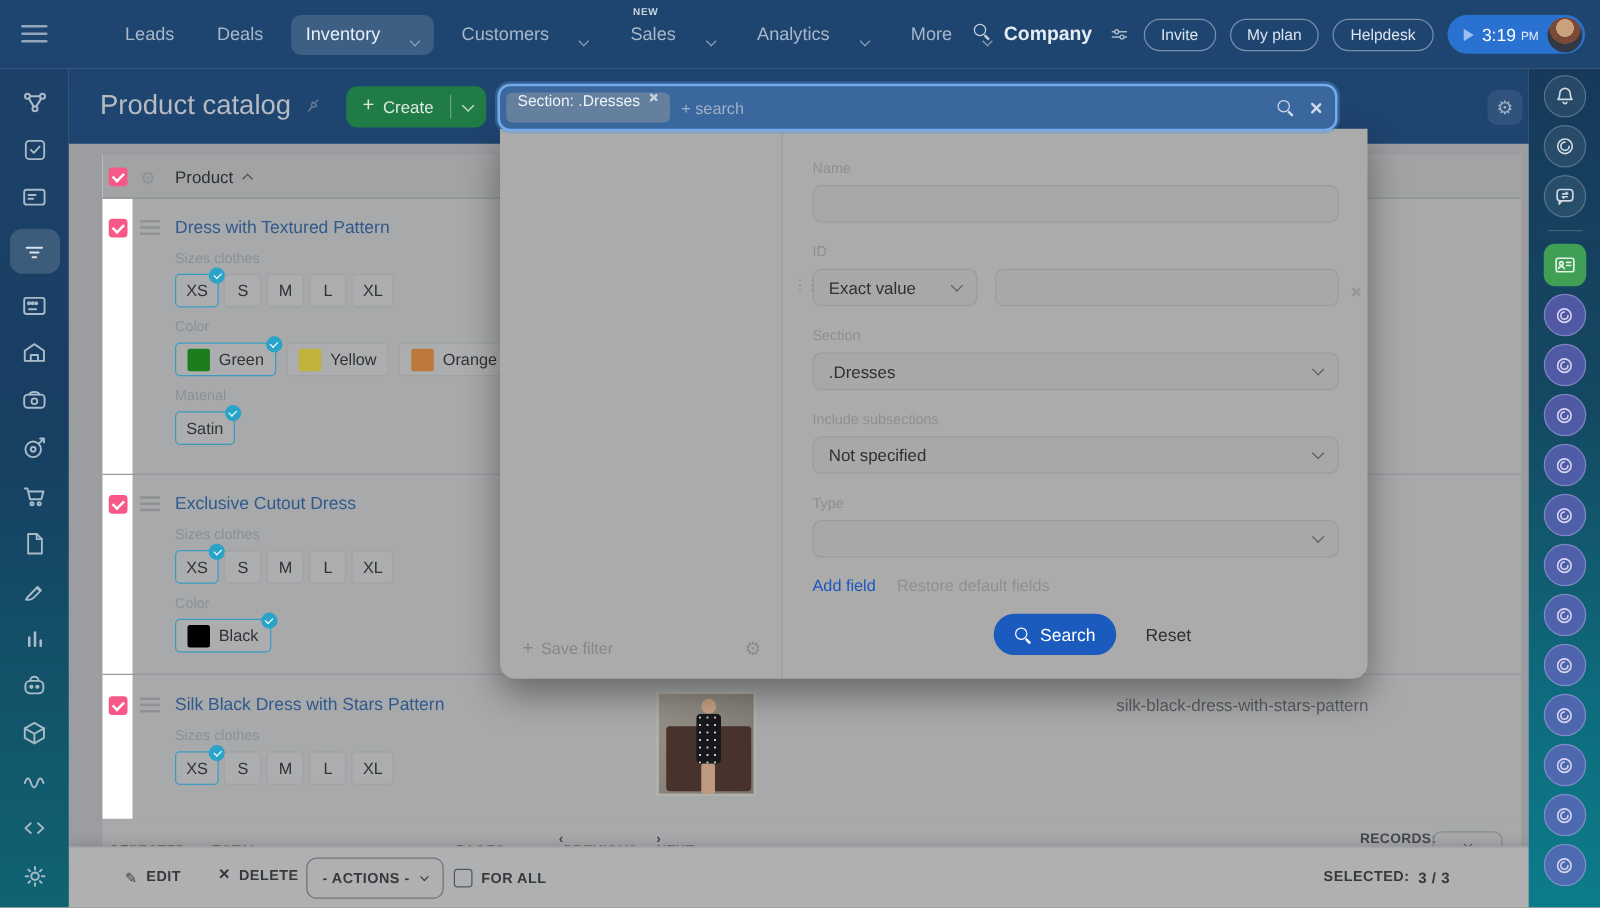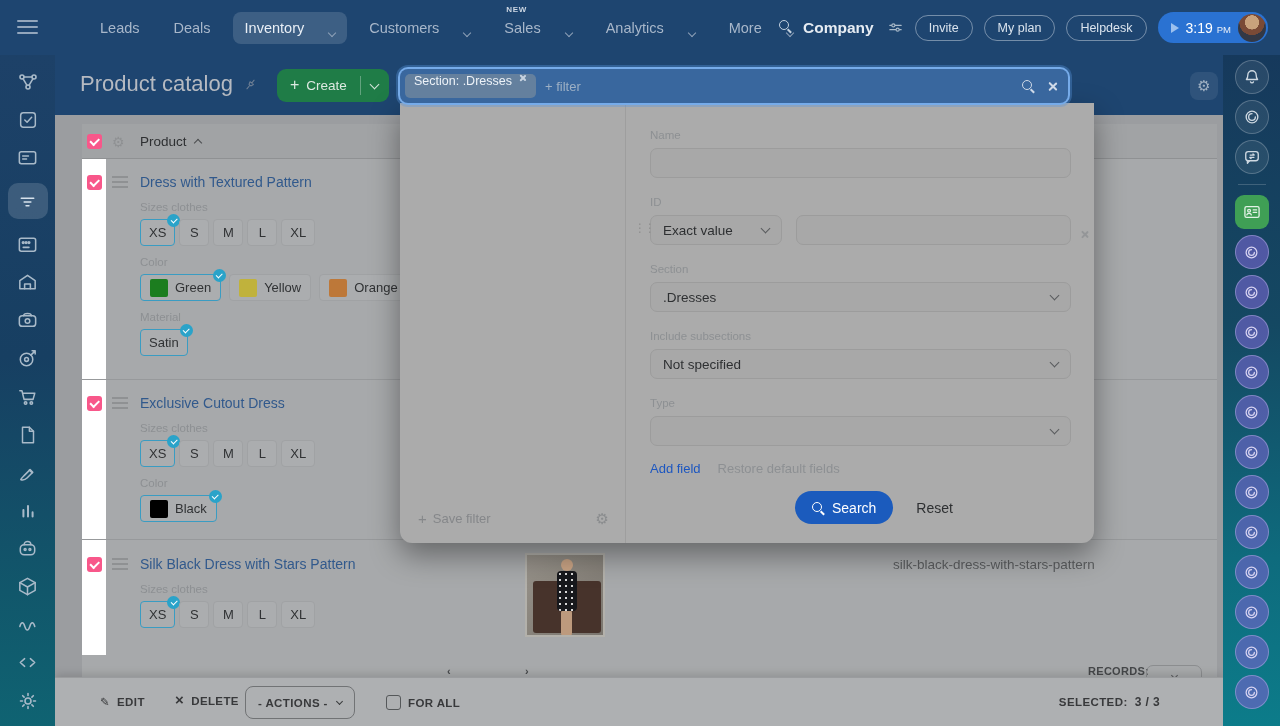--- a/index.html
+++ b/index.html
@@ -135,21 +135,21 @@
   .recbox{position:absolute;left:1064px;top:-2px;width:56px;height:30px;border:1px solid #8b8d8f;border-radius:7px;display:flex;align-items:center;justify-content:center;gap:7px;font-size:12px;color:#3a3c3e;cursor:pointer}
   .recbox .caret{width:5px;height:5px;color:#5a5c5e}
 
   
   .abar{position:absolute;left:55px;top:677px;width:1168px;height:49px;background:#aeb0b2;border-top:1px solid #9a9c9e;box-shadow:0 -3px 8px rgba(0,0,0,.13);z-index:10}
   .ab-item{position:absolute;top:17px;display:flex;align-items:center;gap:7px;font-size:11.5px;font-weight:bold;letter-spacing:.4px;color:#38393b;cursor:pointer;white-space:nowrap}
   .ab-edit{left:45px}.ab-del{left:120px}
   .ab-x{font-size:15px;font-weight:bold;line-height:10px;margin-top:-2px}
   .ab-actions{left:190px;top:8px;height:33px;border:1px solid #717375;border-radius:8px;padding:0 12px;gap:9px}
   .ab-actions .caret{width:5px;height:5px}
-  .ab-forall{left:331px}
+  .ab-forall{left:308px}
   .ab-cbempty{width:15px;height:15px;border:1.5px solid #55585a;border-radius:3px;background:transparent}
   .ab-sel{right:63px;left:auto;cursor:default}
   .ab-sel b{font-size:12px}
 </style>
 </head>
 <body>
 
 <div id="app">
 
   <nav class="topnav">
@@ -443,21 +443,21 @@
         </span>
     </div>
     <div class="band-gear">⚙</div>
   </div>
 
   <div class="fbar">
     <span class="fchip">
       <span>Section: .Dresses</span>
       <span class="xic"></span>
     </span>
-    <span class="fph">+ filter</span>
+    <span class="fph">+ search</span>
     <span class="fbar-icons">
       <span class="mag"></span>
       <span class="xic"></span>
     </span>
   </div>
 
   <div class="popup">
     <div class="pop-left">
       <span class="savef">
           <span class="plus">+</span>

